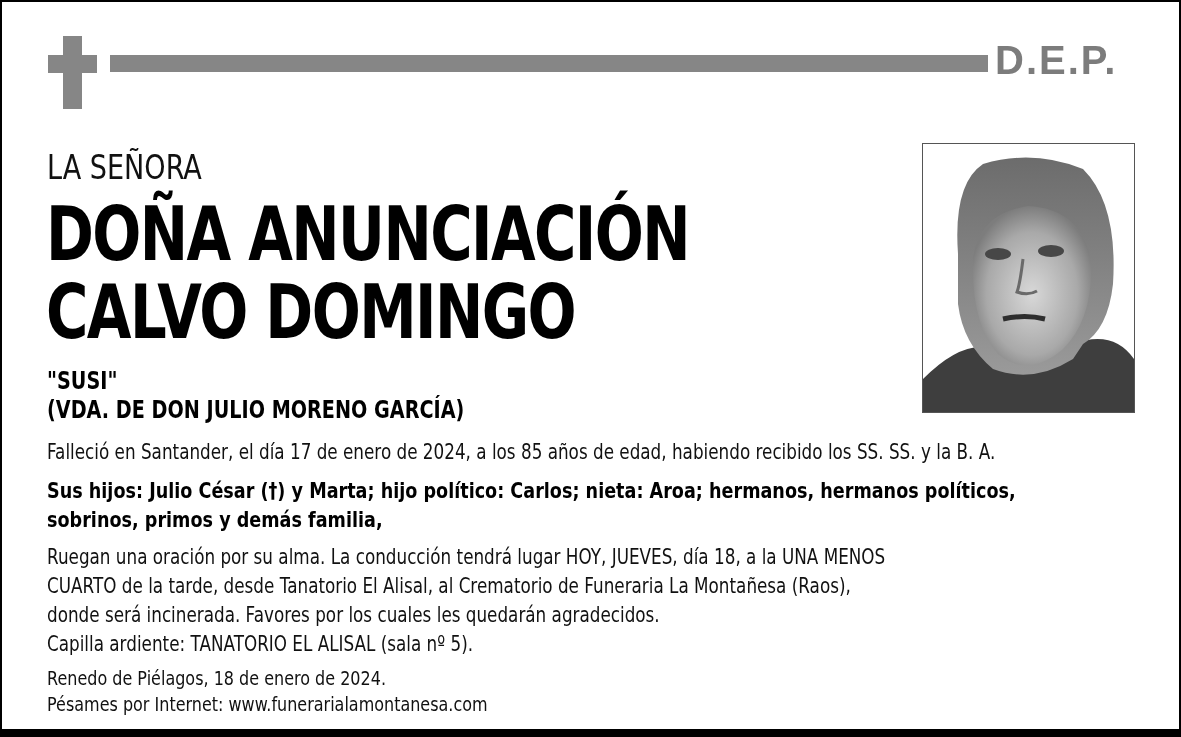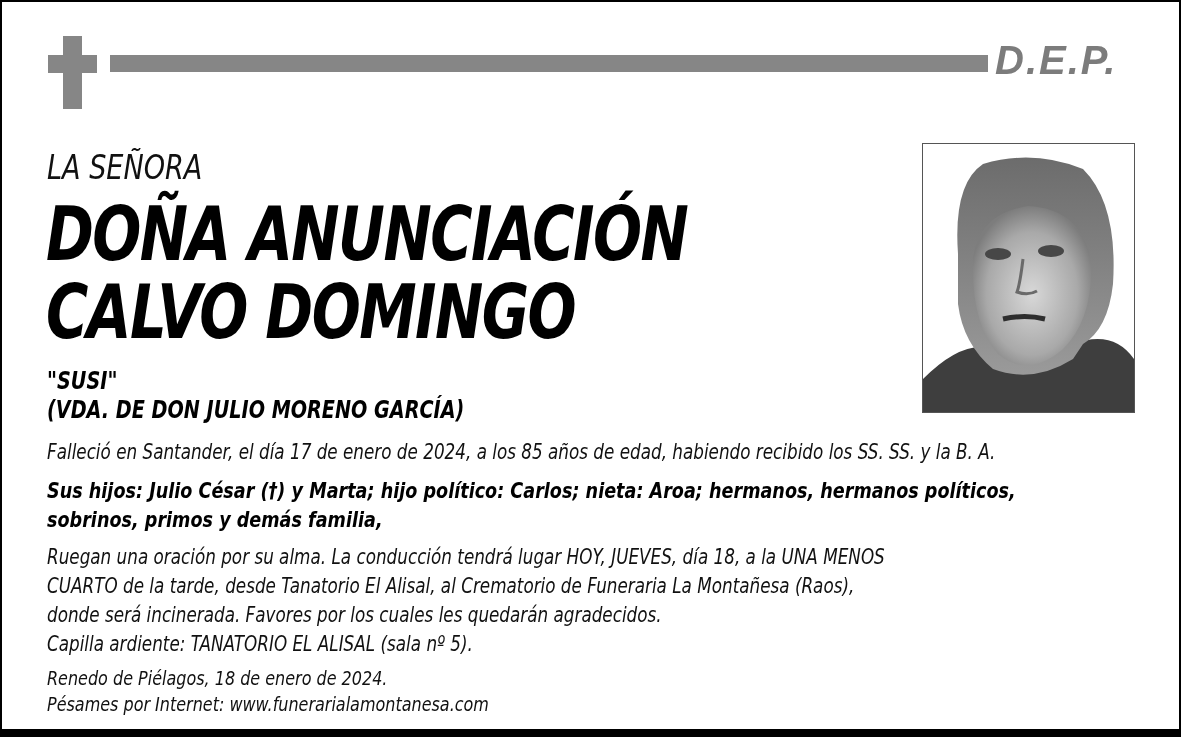--- a/index.html
+++ b/index.html
@@ -3,21 +3,21 @@
 <meta charset="utf-8">
 <style>
   html, body { margin:0; padding:0; }
   body {
     width:1181px; height:737px; position:relative; overflow:hidden;
     background:#000;
     font-family:"Liberation Sans", "DejaVu Sans", sans-serif;
   }
   .card {
     position:absolute; left:2px; top:2px; width:1177px; height:727px;
-    background:#fff; overflow:hidden;font-style:italic;
+    background:#fff; overflow:hidden;
   }
   .cross-v { position:absolute; left:61px; top:34px; width:19px; height:73px; background:#868686; }
   .cross-h { position:absolute; left:46px; top:53px; width:49px; height:18px; background:#868686; }
   .rule { position:absolute; left:108px; top:53px; width:878px; height:17px; background:#868686; }
   .dep {
     position:absolute; left:993px; top:34px; font-size:40px; font-weight:bold;
     color:#7c7c7c; letter-spacing:2px; line-height:48px;
   }
   .honorific {
     position:absolute; left:45px; top:146px; font-size:33px; color:#111;

